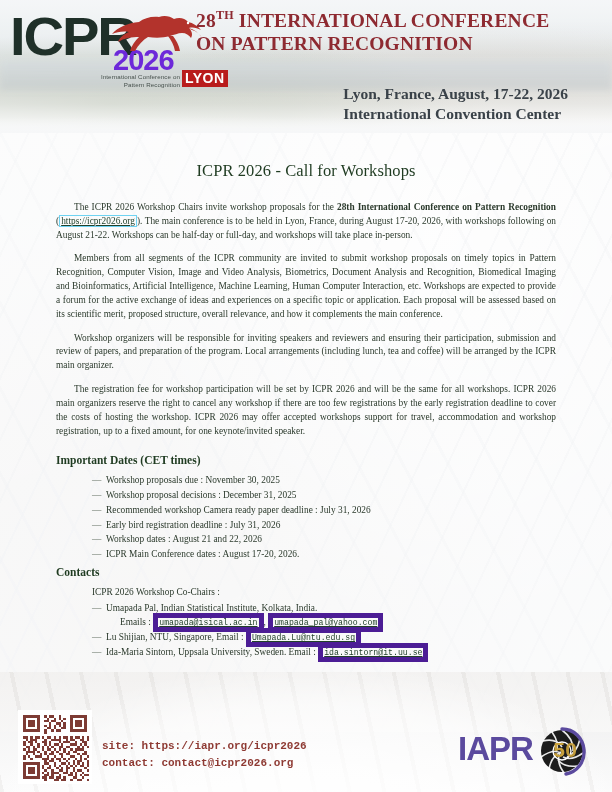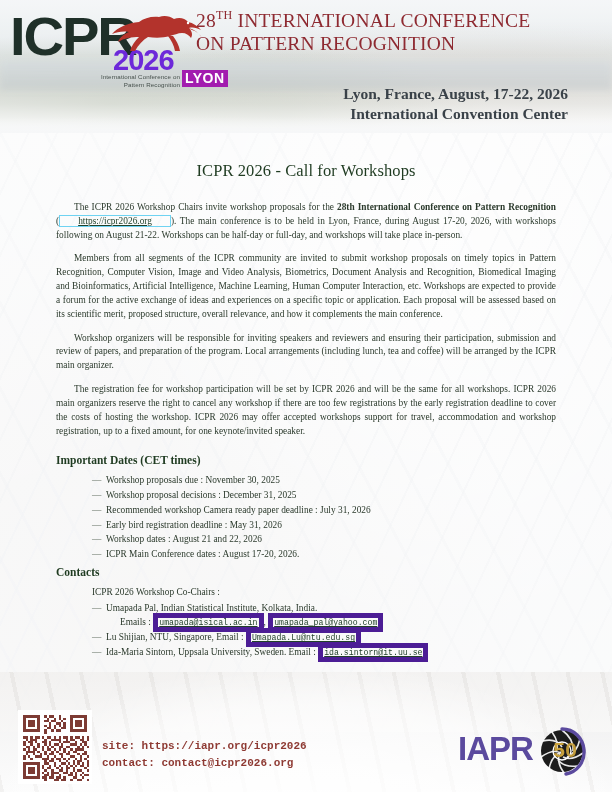--- a/index.html
+++ b/index.html
@@ -127,53 +127,53 @@
     font-size: 6.2px;
     line-height: 1.35;
     color: #46504c;
     text-align: right;
     letter-spacing: .1px;
   }
   .logo-lyon {
     position: absolute;
     left: 172px;
     top: 62px;
-    background: #a21caf;
+    background: #b91c1c;
     color: #ffffff;
     font-family: "Liberation Sans", sans-serif;
     font-weight: bold;
     font-size: 14px;
     letter-spacing: .5px;
     padding: 1px 3px 2px 3px;
     line-height: 1;
   }
 
   .header-title {
     position: absolute;
     left: 196px;
     top: 8px;
     z-index: 5;
     font-family: "Liberation Serif", serif;
-    font-weight: normal;
+    font-weight: bold;
     font-size: 19.5px;
     line-height: 1.22;
     letter-spacing: .2px;
     color: #8e2a31;
     text-transform: uppercase;
   }
   .header-title sup {
     font-size: .62em;
     vertical-align: super;
   }
   .header-sub {
     position: absolute;
     right: 44px;
     top: 84px;
     z-index: 5;
-    text-align: right;
+    text-align: left;
     font-family: "Liberation Serif", serif;
     font-weight: bold;
     font-size: 15.5px;
     line-height: 1.32;
     color: #3a4249;
   }
 
   
   .doc {
     position: relative;
@@ -194,21 +194,21 @@
     font-size: 9.35px;
     line-height: 1.48;
     text-align: justify;
     text-indent: 18px;
     color: #2b3a2c;
   }
   .b { font-weight: bold; }
   .lnk {
     color: #22412a;
     border: 1px solid #6fd3f2;
-    padding: 0 18px;
+    padding: 0 1px;
   }
   .mono {
     font-family: "Liberation Mono", "DejaVu Sans Mono", monospace;
     font-size: 8.2px;
     color: #22412a;
     border: 5px solid #4c1d95;
     padding: 0 1px;
     white-space: nowrap;
   }
 
@@ -356,21 +356,21 @@
 
   <p class="para">Workshop organizers will be responsible for inviting speakers and reviewers and ensuring their participation, submission and review of papers, and preparation of the program. Local arrangements (including lunch, tea and coffee) will be arranged by the ICPR main organizer.</p>
 
   <p class="para">The registration fee for workshop participation will be set by ICPR 2026 and will be the same for all workshops. ICPR 2026 main organizers reserve the right to cancel any workshop if there are too few registrations by the early registration deadline to cover the costs of hosting the workshop. ICPR 2026 may offer accepted workshops support for travel, accommodation and workshop registration, up to a fixed amount, for one keynote/invited speaker.</p>
 
   <h2 class="section">Important Dates (CET times)</h2>
   <ul class="dashlist">
     <li>Workshop proposals due : November 30, 2025</li>
     <li>Workshop proposal decisions : December 31, 2025</li>
     <li>Recommended workshop Camera ready paper deadline : July 31, 2026</li>
-    <li>Early bird registration deadline : May 31, 2026</li>
+    <li>Early bird registration deadline : July 31, 2026</li>
     <li>Workshop dates : August 21 and 22, 2026</li>
     <li>ICPR Main Conference dates : August 17-20, 2026.</li>
   </ul>
 
   <h2 class="section contacts">Contacts</h2>
   <div class="cochairs-line">ICPR 2026 Workshop Co-Chairs :</div>
   <ul class="dashlist contacts-list">
     <li>
       <span>Umapada Pal, Indian Statistical Institute, Kolkata, India.</span>
       <div class="emails-sub"><span>Emails : </span><a class="mono" href="#">umapada@isical.ac.in</a><span>, </span><a class="mono" href="#">umapada_pal@yahoo.com</a></div>

